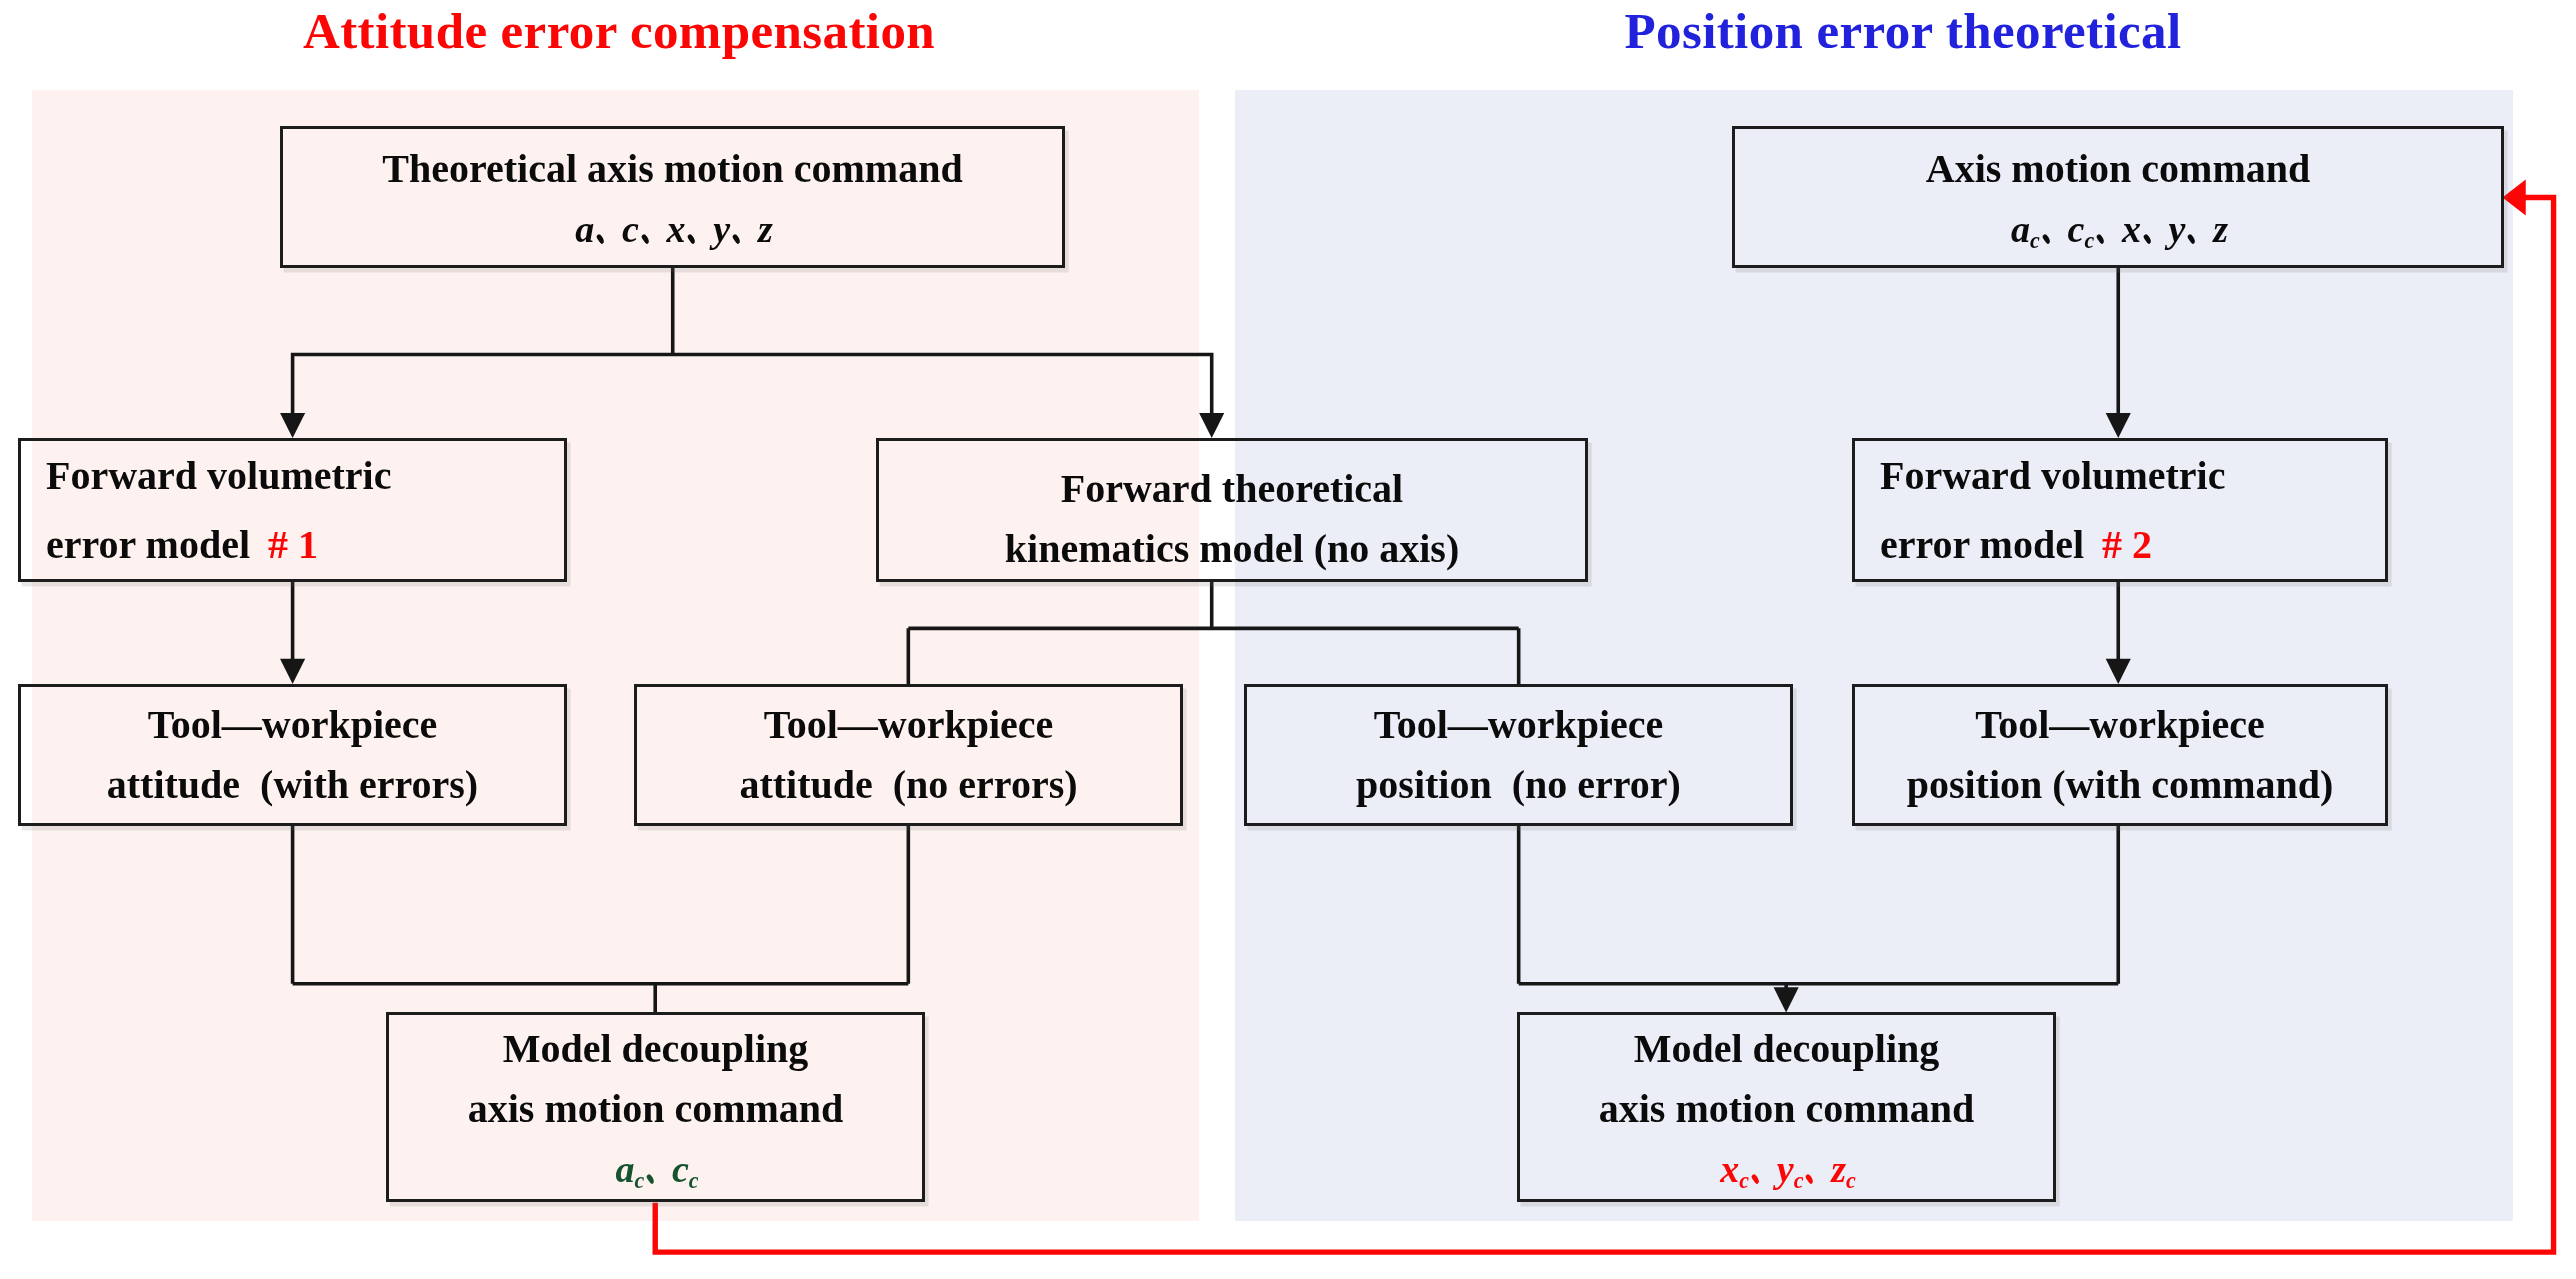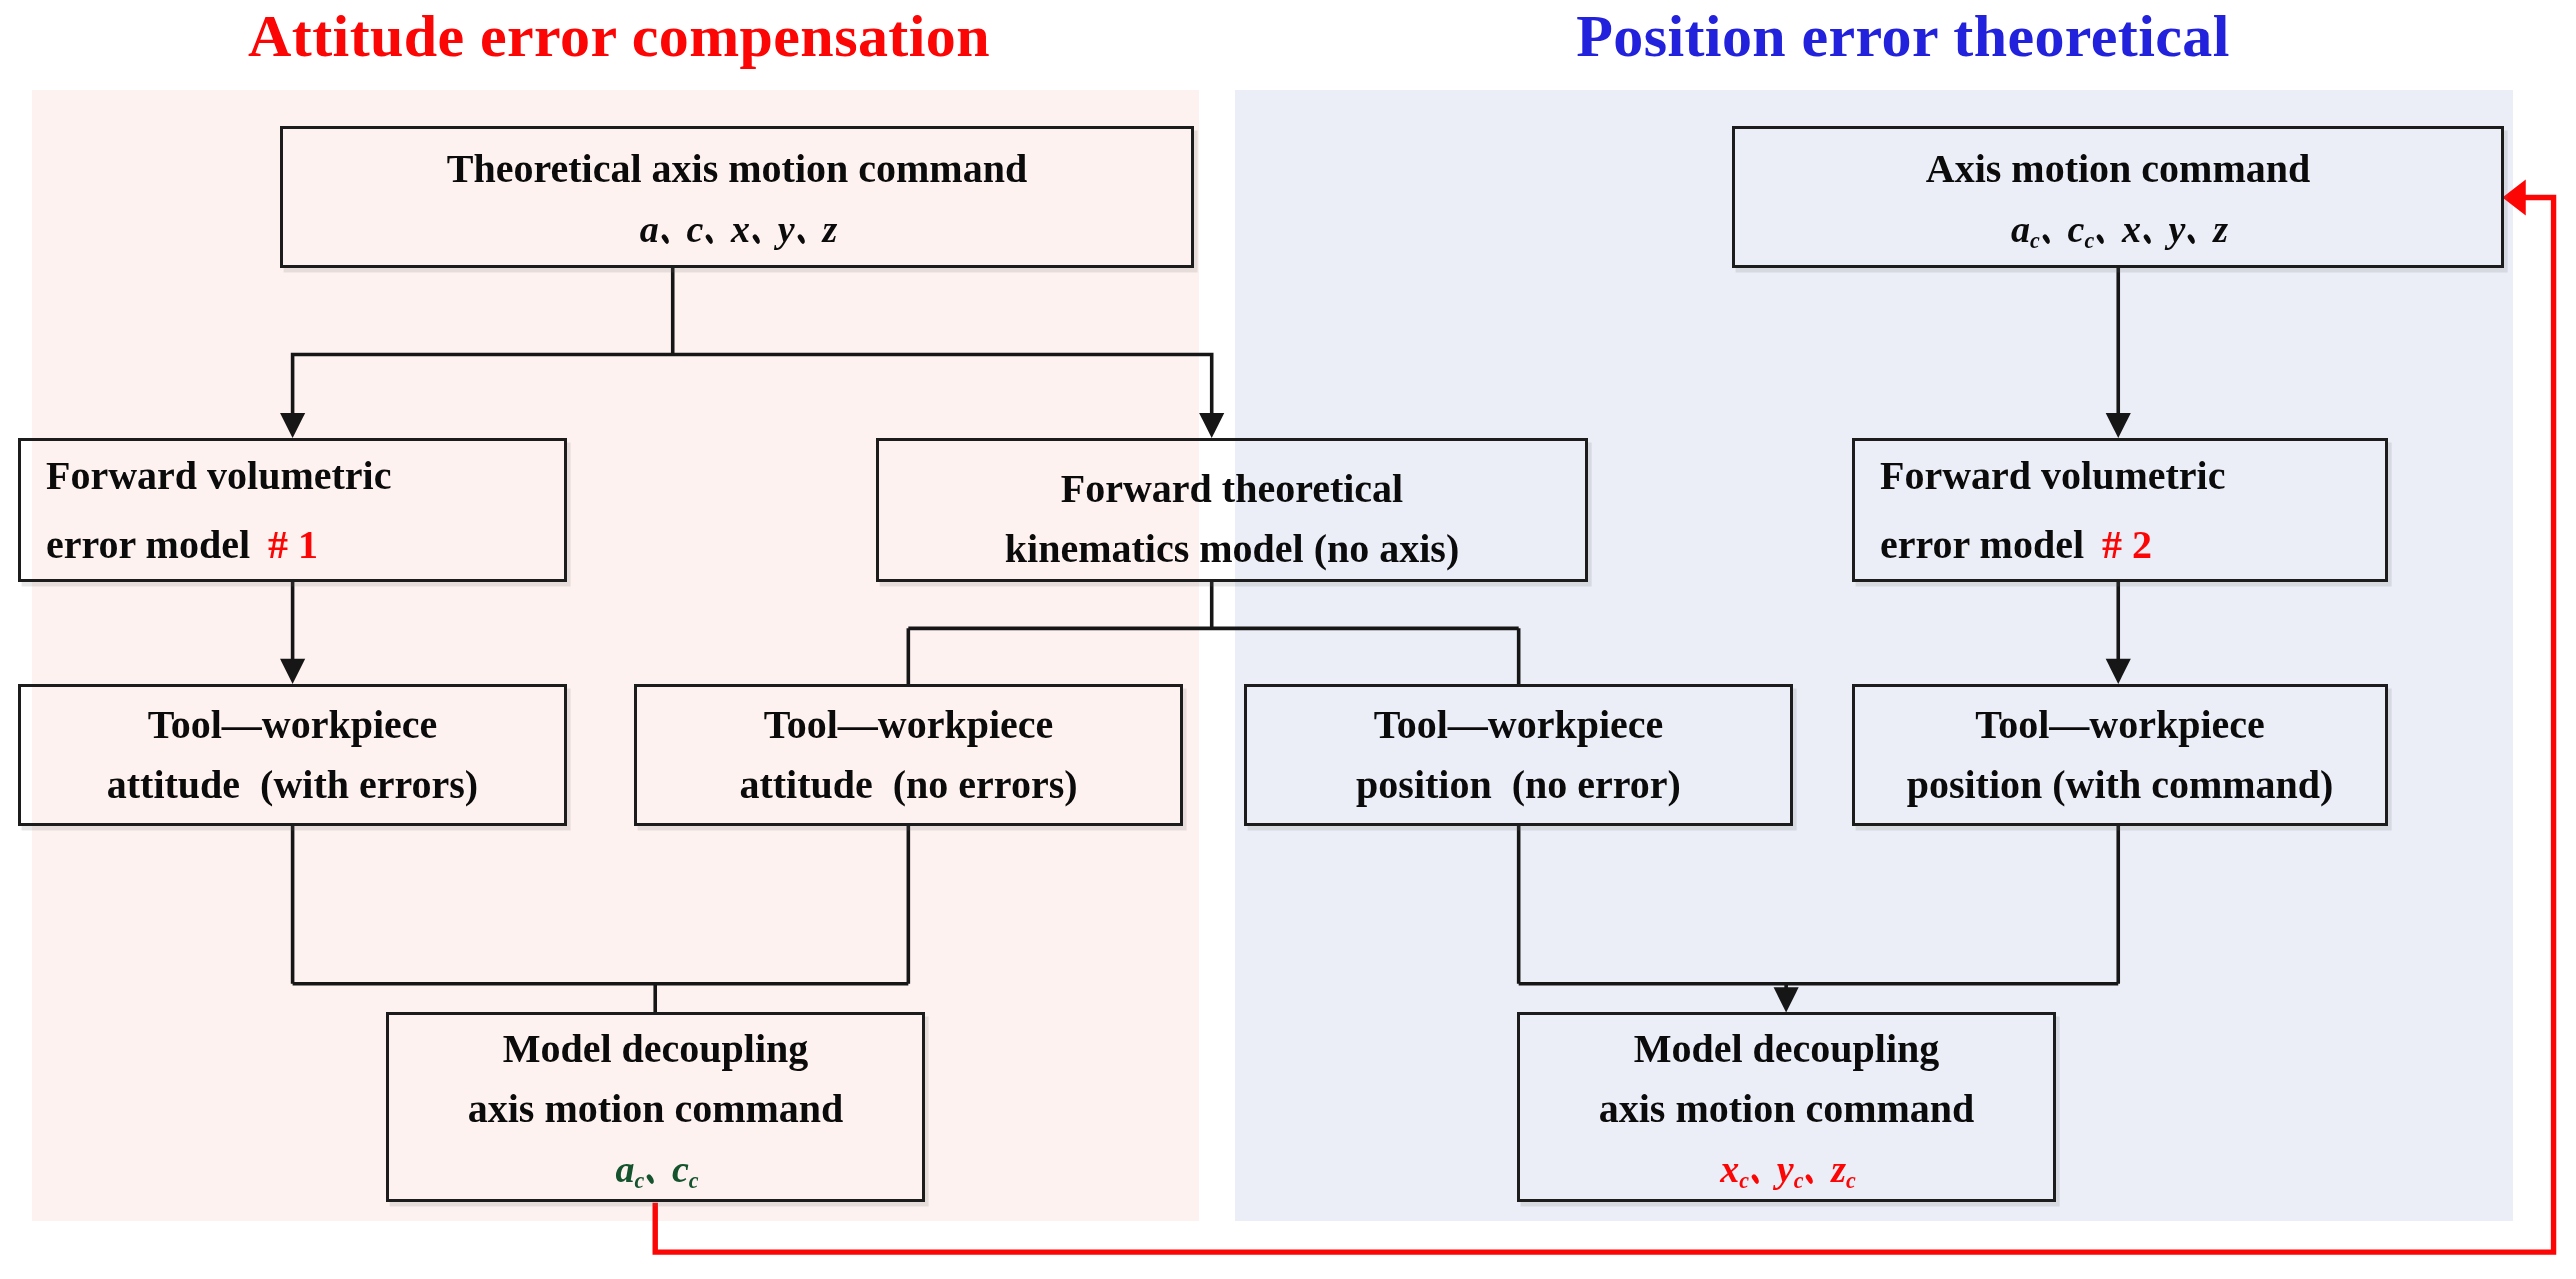--- a/index.html
+++ b/index.html
@@ -1,20 +1,20 @@
 <!DOCTYPE html>
 <html style="font-size:14.4px"><head>
 <meta charset="utf-8">
 <style>
   html,body{margin:0;padding:0;background:#ffffff;}
   .canvas{position:relative;width:2576px;height:1280px;background:#ffffff;
           font-family:"Liberation Serif","DejaVu Serif",serif;overflow:hidden;}
   .panel{position:absolute;top:90px;height:1131px;}
   .maintitle{position:absolute;top:1.8px;transform:translateX(-50%);
-             font-size:60px;font-weight:bold;white-space:nowrap;letter-spacing:0.4px;}
+             font-size:51px;font-weight:bold;white-space:nowrap;letter-spacing:0.4px;}
   .box{position:absolute;border:3.6px solid #1c1c1c;box-sizing:border-box;
        display:flex;flex-direction:column;justify-content:center;align-items:center;
        box-shadow:3.6px 4.5px 0 rgba(110,110,110,0.16);color:#0b0b0b;}
   .box.left-align{align-items:flex-start;padding-left:25px;gap:9px;}
   .bline{font-size:40px;font-weight:bold;line-height:1.5;white-space:pre;}
   .math{font-size:38px;font-weight:bold;line-height:1.35;margin-top:5.4px;}
   .sym{font-style:italic;margin-left:0.08em;}
   .sym sub{font-size:0.58em;font-style:italic;vertical-align:-0.28em;line-height:0;}
   .dun{display:inline-block;width:0.13em;height:0.26em;background:currentColor;
        border-radius:50% 50% 70% 30%;transform:rotate(-36deg);
@@ -52,21 +52,21 @@
 
     <path d="M326 920 L326 1096 M1012 920 L1012 1096 M326 1096 L1012 1096 M730 1096 L730 1128" stroke="#161616" stroke-width="4" fill="none"></path>
 
     <path d="M1692 920 L1692 1096 M2360 920 L2360 1096 M1692 1096 L2360 1096 M1990 1096 L1990 1102" stroke="#161616" stroke-width="4" fill="none"></path>
     <polygon points="1976,1100 2004,1100 1990,1128" fill="#161616"></polygon>
 
     <path d="M730 1340 L730 1395 L2845 1395 L2845 220 L2812 220" stroke-width="6" fill="none" style="stroke: rgb(251, 5, 5);"></path>
     <polygon points="2814,200 2814,240 2788,220" style="fill: rgb(251, 5, 5);"></polygon>
   </svg>
 
-  <div class="box" style="left:280px;top:126px;width:914px;height:142px;">
+  <div class="box" style="left:280px;top:126px;width:785px;height:142px;">
     <div class="bline">Theoretical axis motion command</div>
     <div class="math"><span class="sym">a</span><span class="dun" title="、"></span><span class="sym">c</span><span class="dun" title="、"></span><span class="sym">x</span><span class="dun" title="、"></span><span class="sym">y</span><span class="dun" title="、"></span><span class="sym">z</span></div>
   </div>
 
   <div class="box" style="left:1732px;top:126px;width:772px;height:142px;">
     <div class="bline">Axis motion command</div>
     <div class="math"><span class="sym">a<sub>c</sub></span><span class="dun" title="、"></span><span class="sym">c<sub>c</sub></span><span class="dun" title="、"></span><span class="sym">x</span><span class="dun" title="、"></span><span class="sym">y</span><span class="dun" title="、"></span><span class="sym">z</span></div>
   </div>
 
   <div class="box left-align" style="left:18px;top:438px;width:549px;height:144px;">

